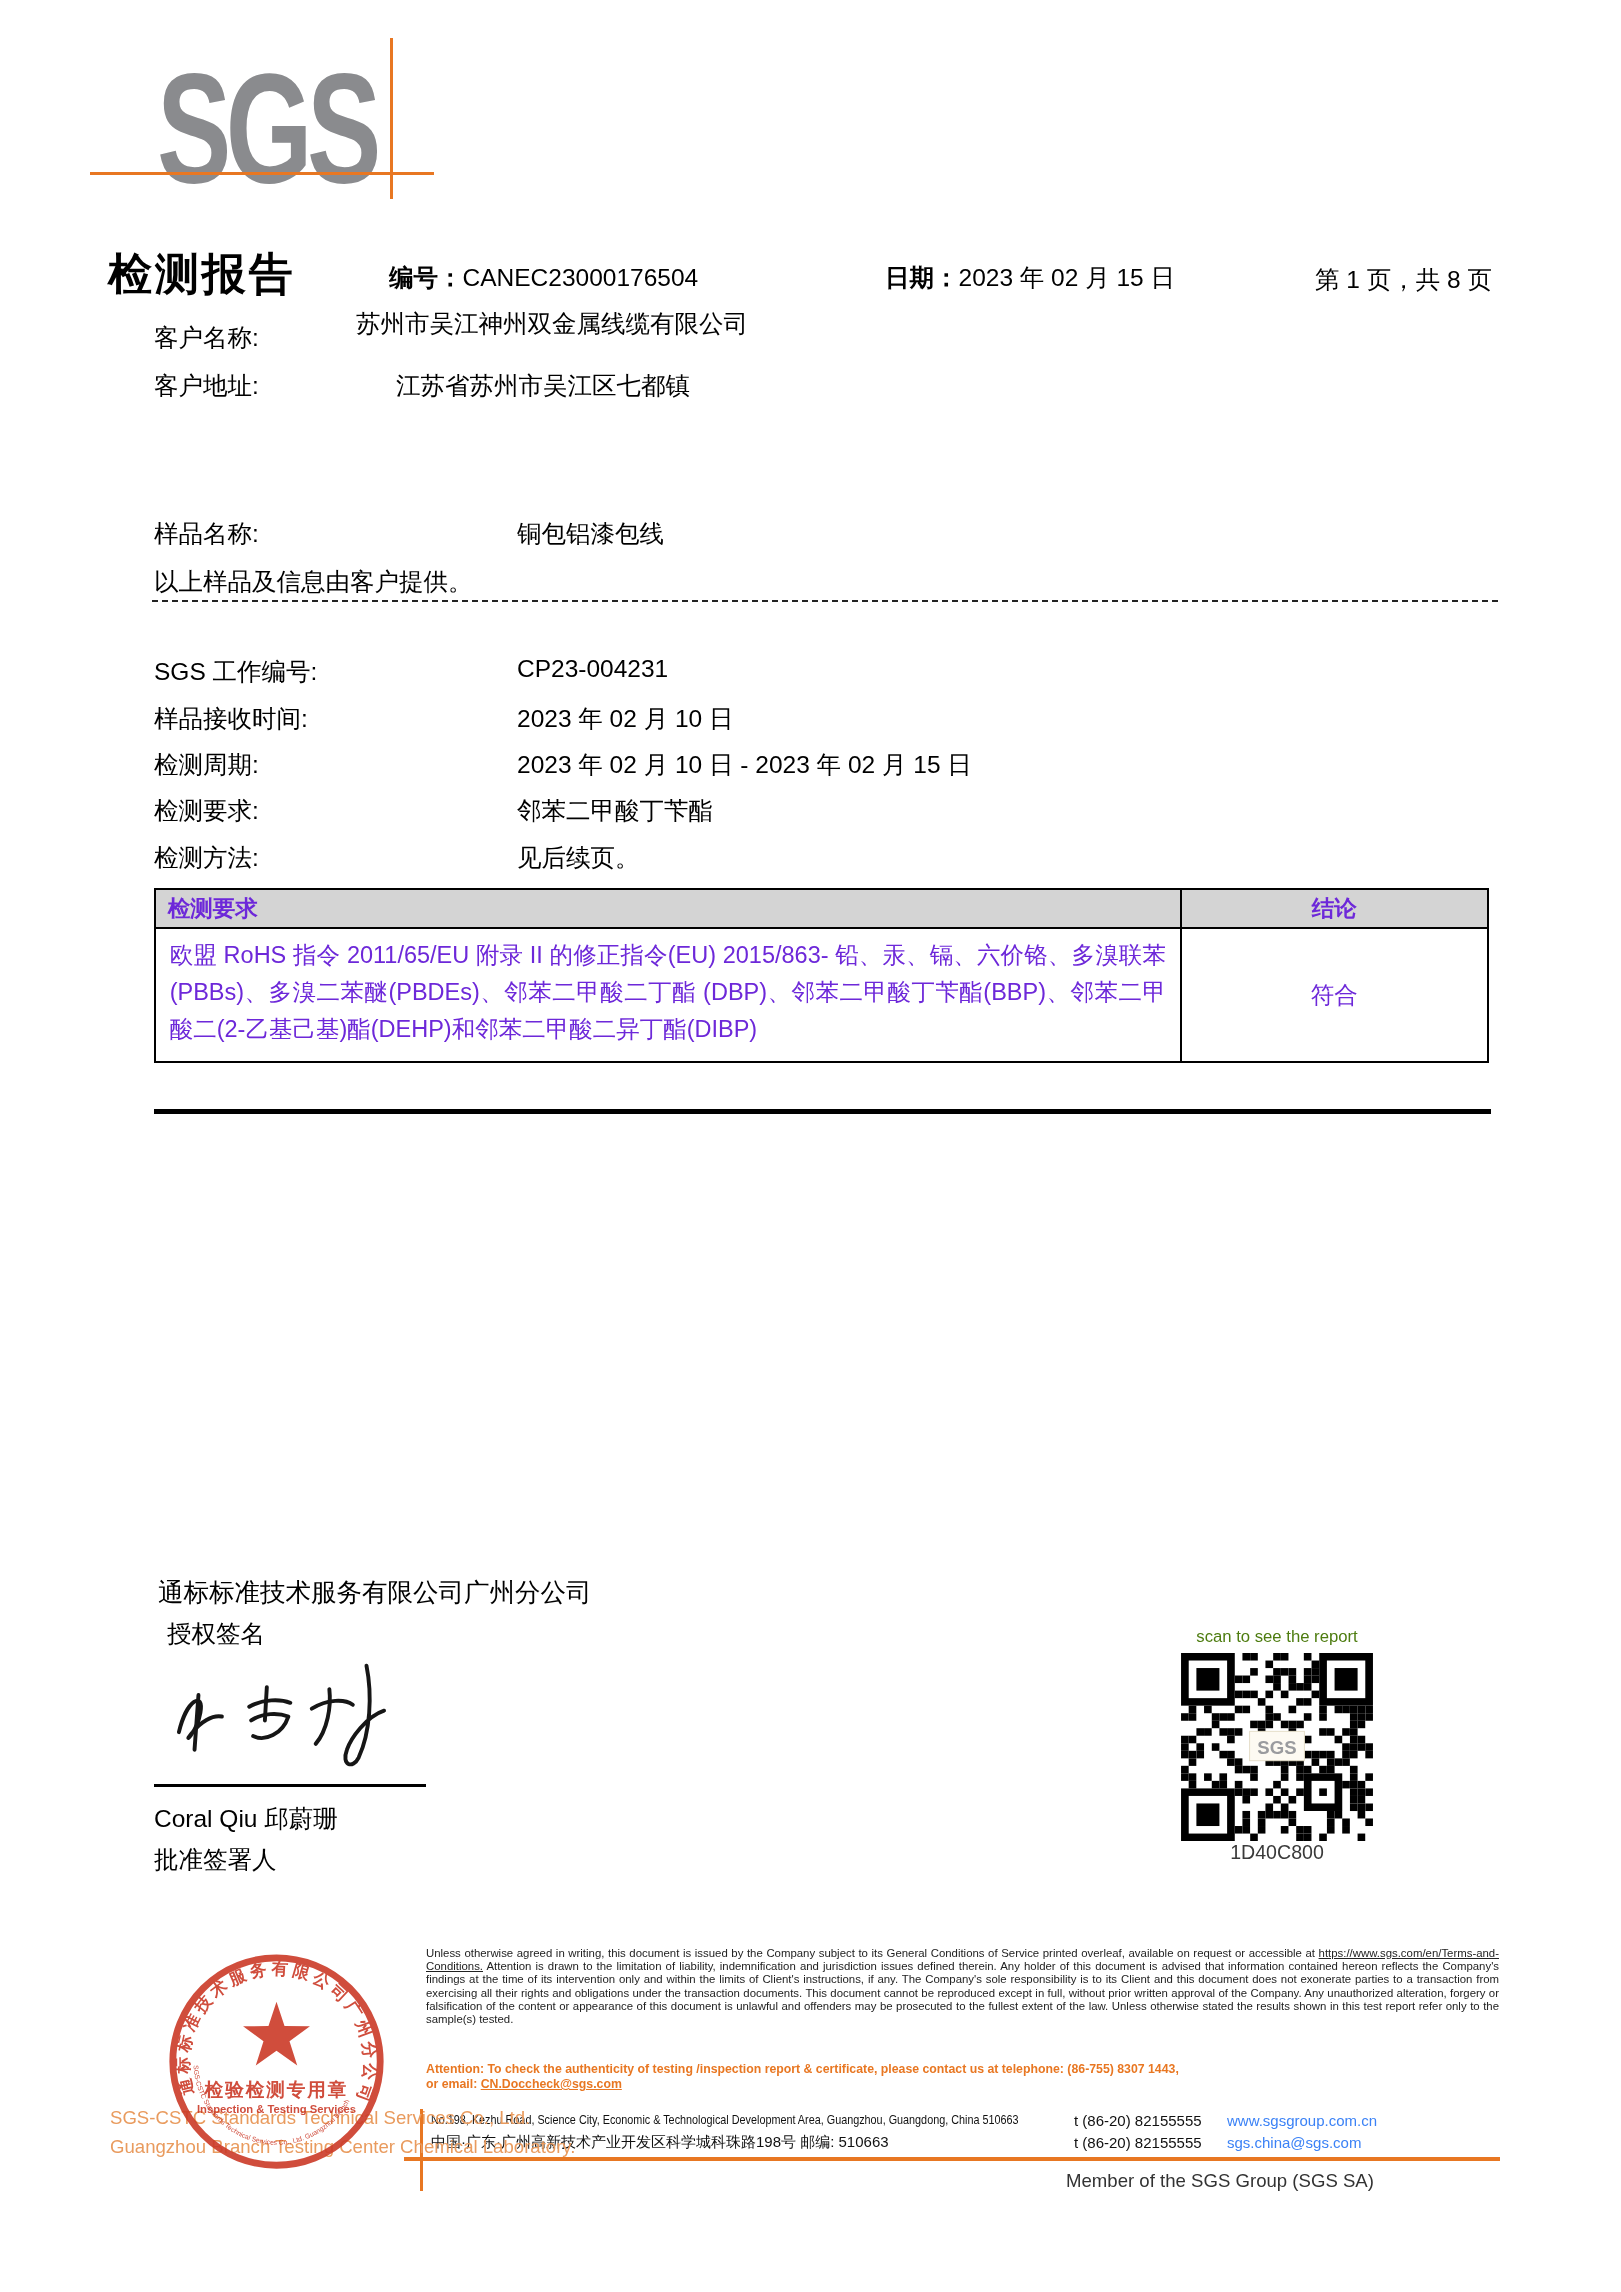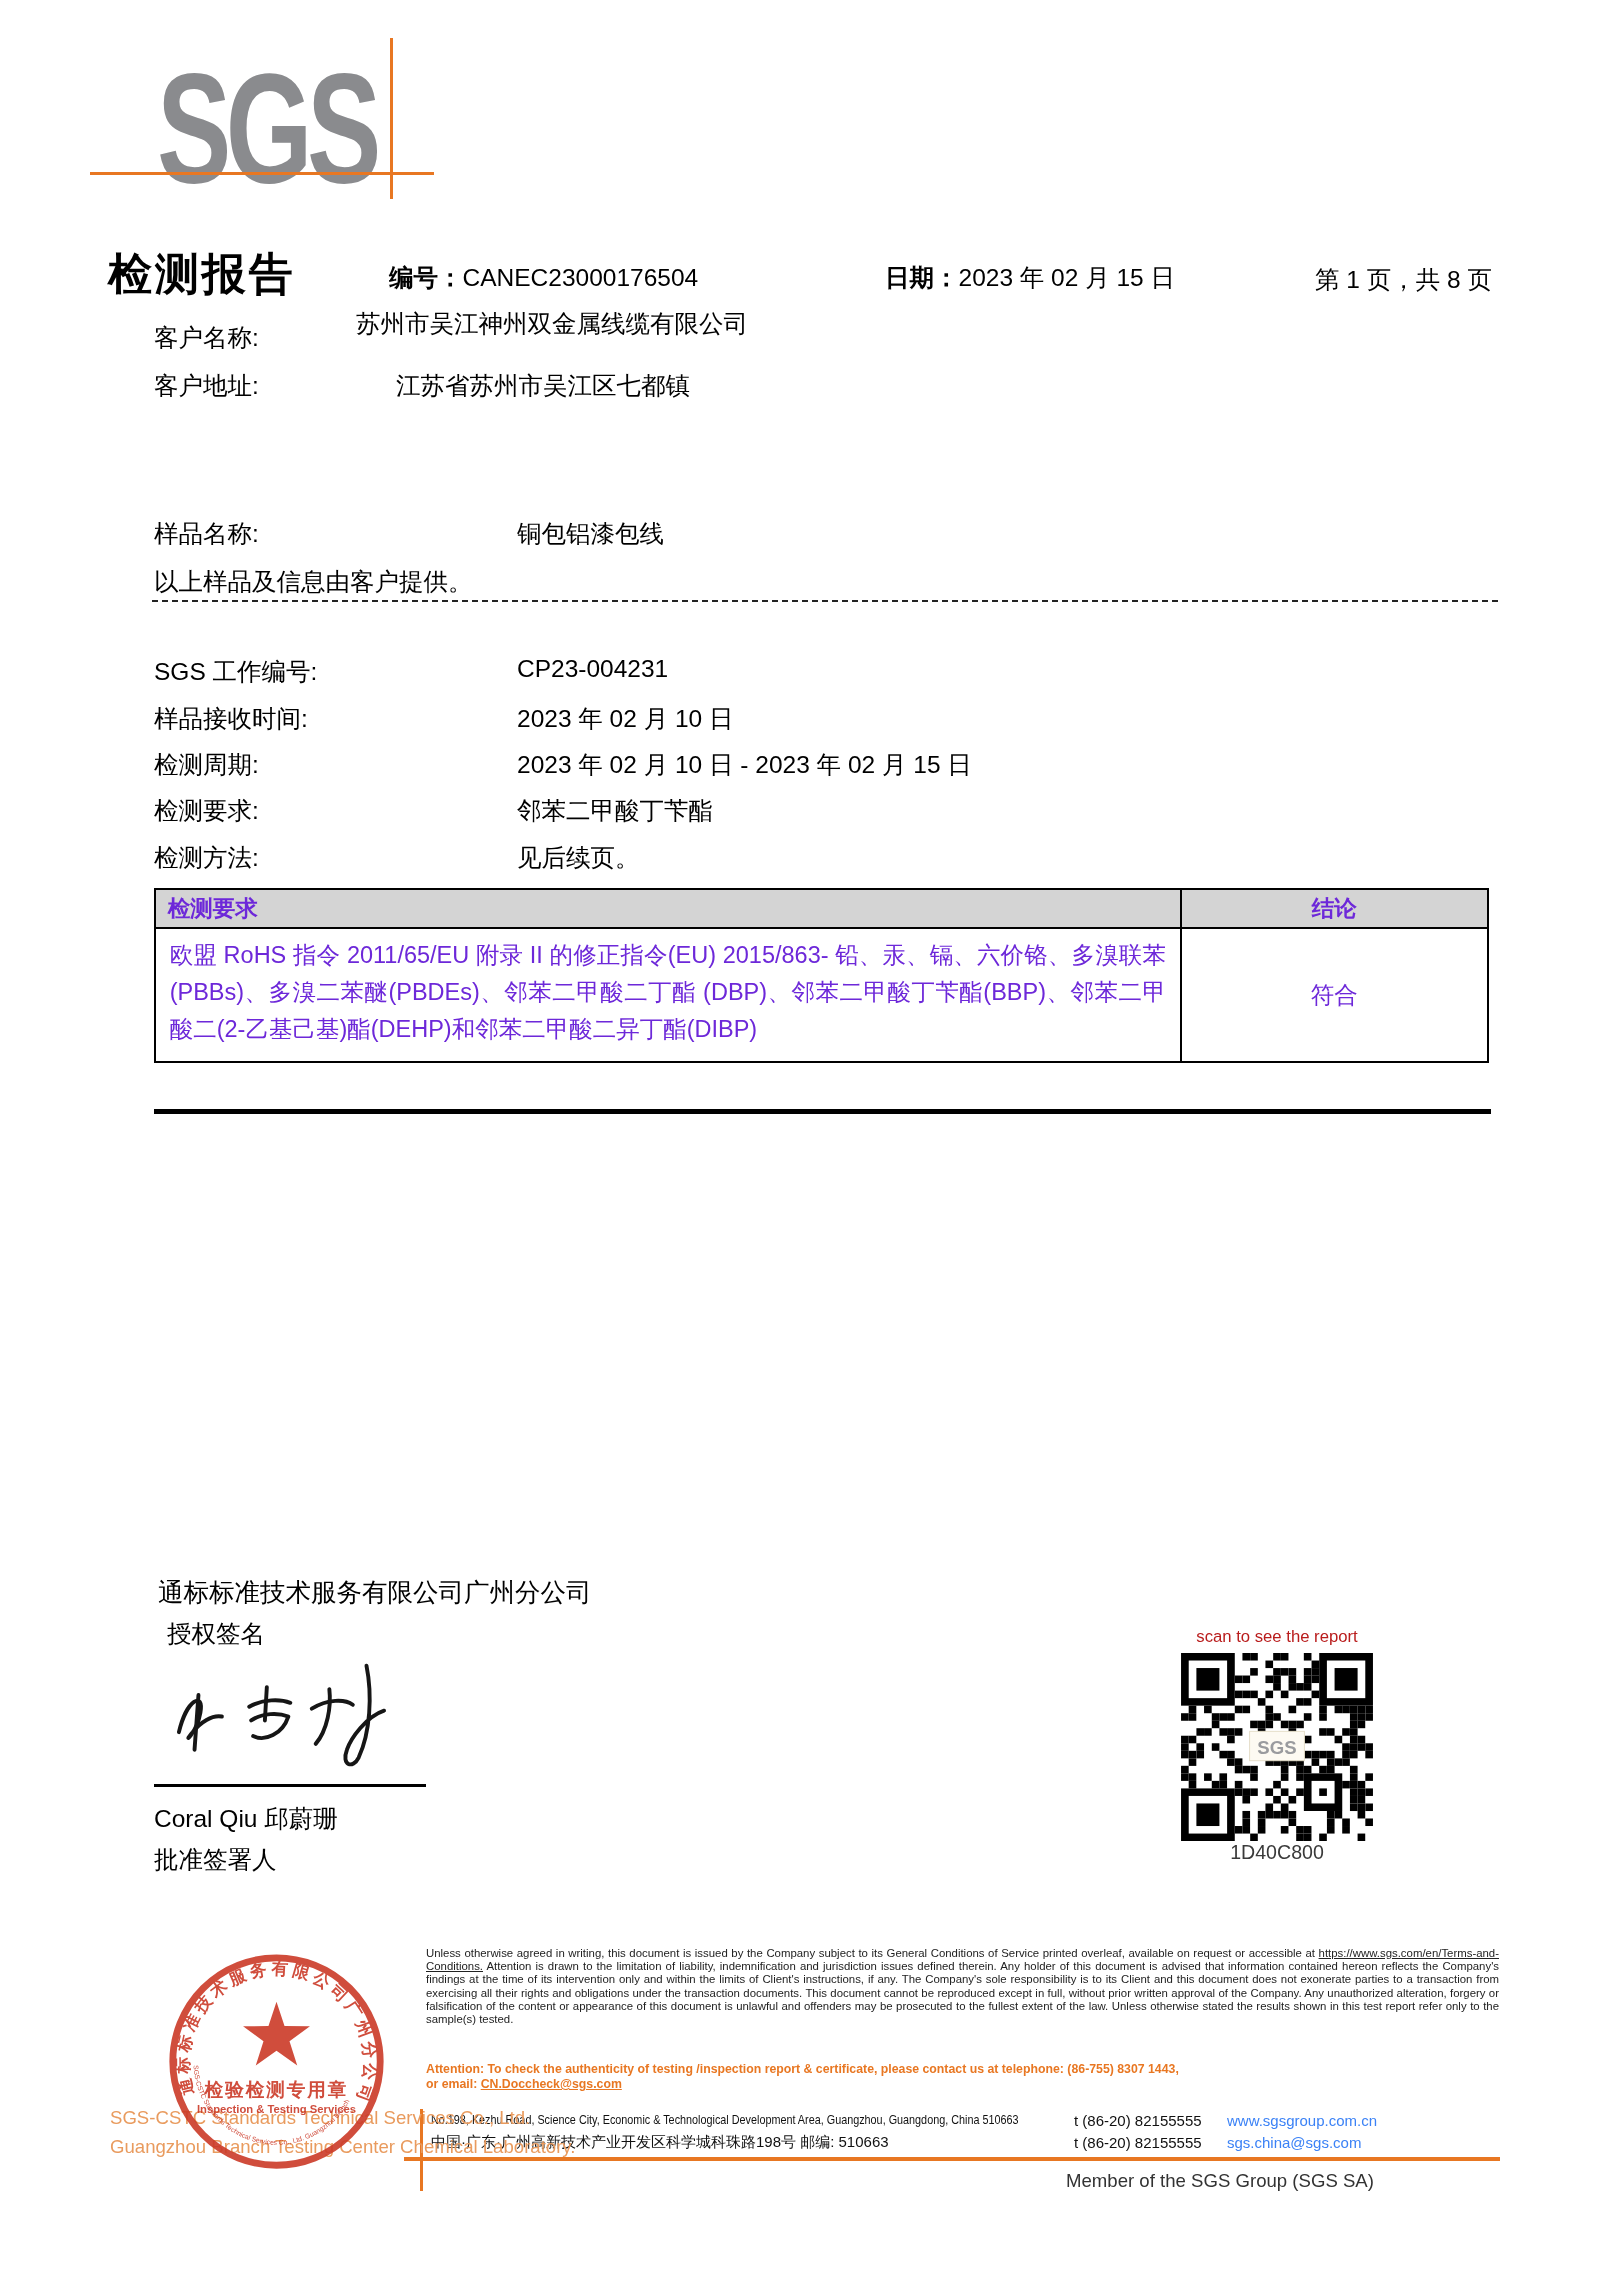--- a/index.html
+++ b/index.html
@@ -32,21 +32,21 @@
   .rtable td.req{padding:7.8px 13.7px 13.7px 13.7px;line-height:37px;text-align:justify;vertical-align:top;}
   .rtable td.concl{text-align:center;vertical-align:middle;}
   .table-underline{position:absolute;left:154px;top:1109px;width:1337px;height:4.9px;background:#000;}
 
   
   .sig-line{position:absolute;left:154px;top:1784px;width:272px;height:2.9px;background:#000;}
   .sig-svg{position:absolute;left:165px;top:1654px;}
 
   
   .qr-caption{position:absolute;left:1181px;top:1627px;width:192px;text-align:center;
-              font-size:16.7px;color:#b91c1c;white-space:nowrap;}
+              font-size:16.7px;color:#4d7c0f;white-space:nowrap;}
   .qr-box{position:absolute;left:1181px;top:1653px;}
   .qr-code-id{position:absolute;left:1181px;top:1841px;width:192px;text-align:center;
               font-size:19.6px;color:#3a3a3a;}
 
   
   .lab-line{position:absolute;left:110px;font-size:18.6px;color:#e99b5e;white-space:nowrap;z-index:1;}
   .stamp-svg{position:absolute;left:164px;top:1951px;z-index:2;opacity:.9;}
 
   
   .disclaimer{position:absolute;left:426px;top:1947px;width:1073px;font-size:11.4px;

